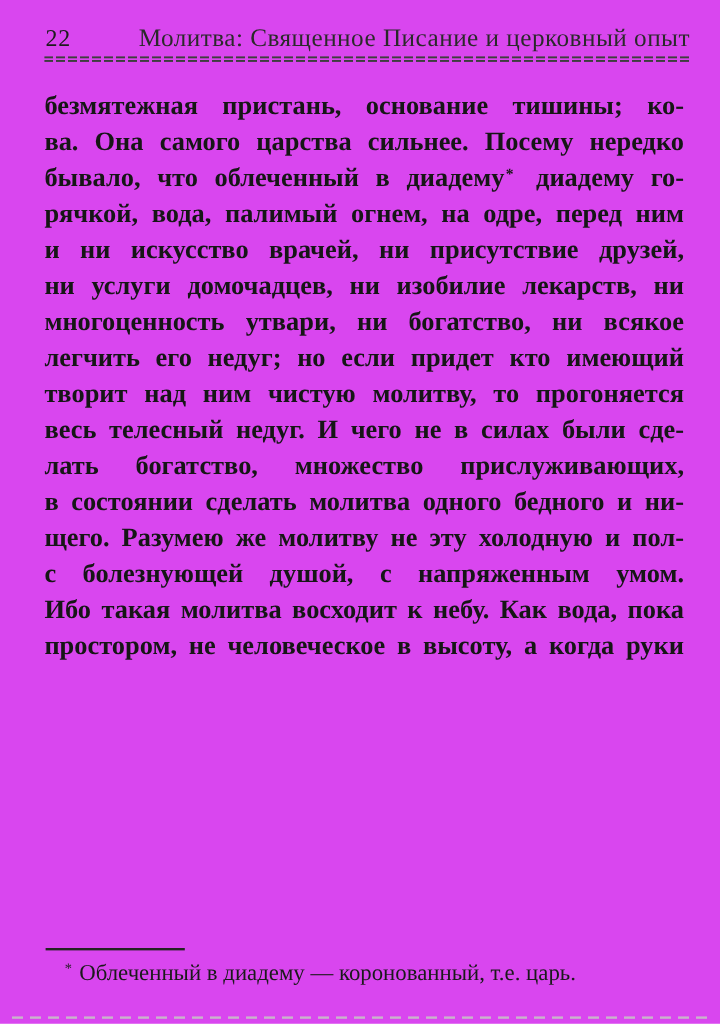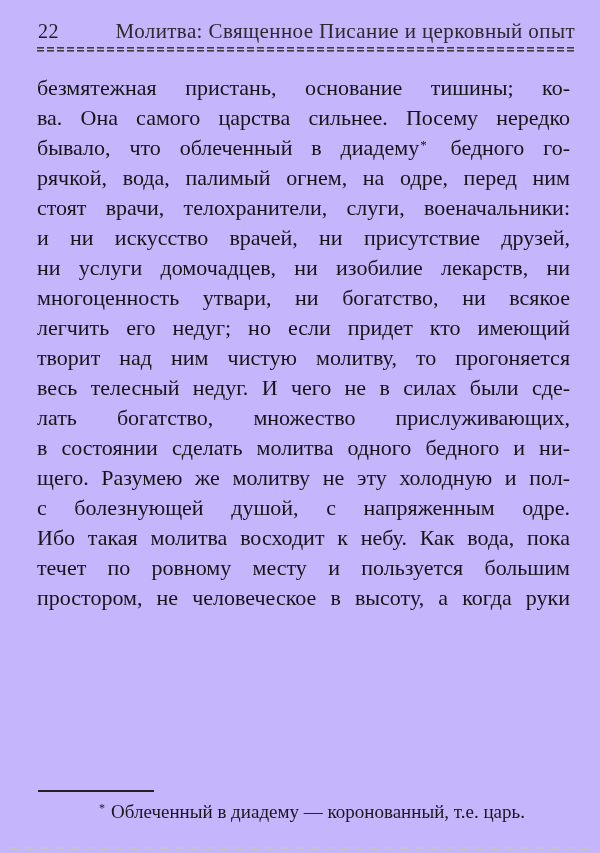--- a/index.html
+++ b/index.html
@@ -1,19 +1,19 @@
 <!DOCTYPE html>
 <html><head>
 <meta charset="utf-8">
 <style>
   html,body{margin:0;padding:0;}
   body{width:600px;height:853px;background:#ffffff;}
   .page{
     position:relative;width:600px;height:853px;overflow:hidden;
-    background:#c4b5fd;
+    background:#d946ef;
     font-family:"Liberation Serif","DejaVu Serif",serif;
     color:#161616;
   }
   
   .hdr{
     position:absolute;left:38px;right:25px;top:19px;
     display:flex;align-items:baseline;
   }
   .page-num{font-size:20px;letter-spacing:.5px;color:#1c1c1c;}
   .run-title{margin-left:auto;font-size:21px;letter-spacing:.4px;color:#2a2a2a;}
@@ -25,31 +25,31 @@
   }
   
   .bodytext{
     position:absolute;left:37px;top:73px;width:533px;
     font-size:22px;line-height:30px;
   }
   .line{
     text-align:justify;
     text-align-last:justify;
     white-space:normal;
-    height:30px;overflow:visible;
+    height:30px;overflow:visible;font-weight:bold;
   }
   .fn-ref{
     font-size:13px;line-height:0;vertical-align:6px;
     padding:0 5px 0 1px;color:#161616;
   }
   
   .fn-rule{position:absolute;left:38px;top:790px;width:116px;height:2px;background:#232323;}
   .footnote{
     position:absolute;left:37px;top:799px;width:533px;
-    font-size:19px;line-height:26px;text-indent:17px;color:#1a1a1a;text-align:center;
+    font-size:19px;line-height:26px;text-indent:17px;color:#1a1a1a;
   }
   .fn-marker{font-size:12px;line-height:0;vertical-align:6px;padding-right:6px;}
   
   .bleed-line{
     position:absolute;left:10px;right:10px;top:847px;height:2px;opacity:.85;
     background:repeating-linear-gradient(90deg,#c6c6c3 0 9px,rgba(0,0,0,0) 9px 15px);
   }
 </style>
 </head>
 <body>
@@ -59,35 +59,33 @@
   <div class="hdr">
     <span class="page-num">22</span>
     <span class="run-title">Молитва: Священное Писание и церковный опыт</span>
   </div>
 
   <div class="hdr-rule"></div>
 
   <div class="bodytext">
     <div class="line">безмятежная пристань, основание тишины; ко-</div>
     <div class="line">ва. Она самого царства сильнее. Посему нередко</div>
-    <div class="line"><span>бывало, что облеченный в диадему</span><sup class="fn-ref">*</sup> <span>бедного го-</span></div>
+    <div class="line"><span>бывало, что облеченный в диадему</span><sup class="fn-ref">*</sup> <span>диадему го-</span></div>
     <div class="line">рячкой, вода, палимый огнем, на одре, перед ним</div>
-    <div class="line">стоят врачи, телохранители, слуги, военачальники:</div>
     <div class="line">и ни искусство врачей, ни присутствие друзей,</div>
     <div class="line">ни услуги домочадцев, ни изобилие лекарств, ни</div>
     <div class="line">многоценность утвари, ни богатство, ни всякое</div>
     <div class="line">легчить его недуг; но если придет кто имеющий</div>
     <div class="line">творит над ним чистую молитву, то прогоняется</div>
     <div class="line">весь телесный недуг. И чего не в силах были сде-</div>
     <div class="line">лать богатство, множество прислуживающих,</div>
     <div class="line">в состоянии сделать молитва одного бедного и ни-</div>
     <div class="line">щего. Разумею же молитву не эту холодную и пол-</div>
-    <div class="line">с болезнующей душой, с напряженным одре.</div>
+    <div class="line">с болезнующей душой, с напряженным умом.</div>
     <div class="line">Ибо такая молитва восходит к небу. Как вода, пока</div>
-    <div class="line">течет по ровному месту и пользуется большим</div>
     <div class="line">простором, не человеческое в высоту, а когда руки</div>
   </div>
 
   <div class="fn-rule"></div>
 
   <div class="footnote">
     <sup class="fn-marker">*</sup><span>Облеченный в диадему — коронованный, т.е. царь.</span>
   </div>
 
   <div class="bleed-line"></div>

